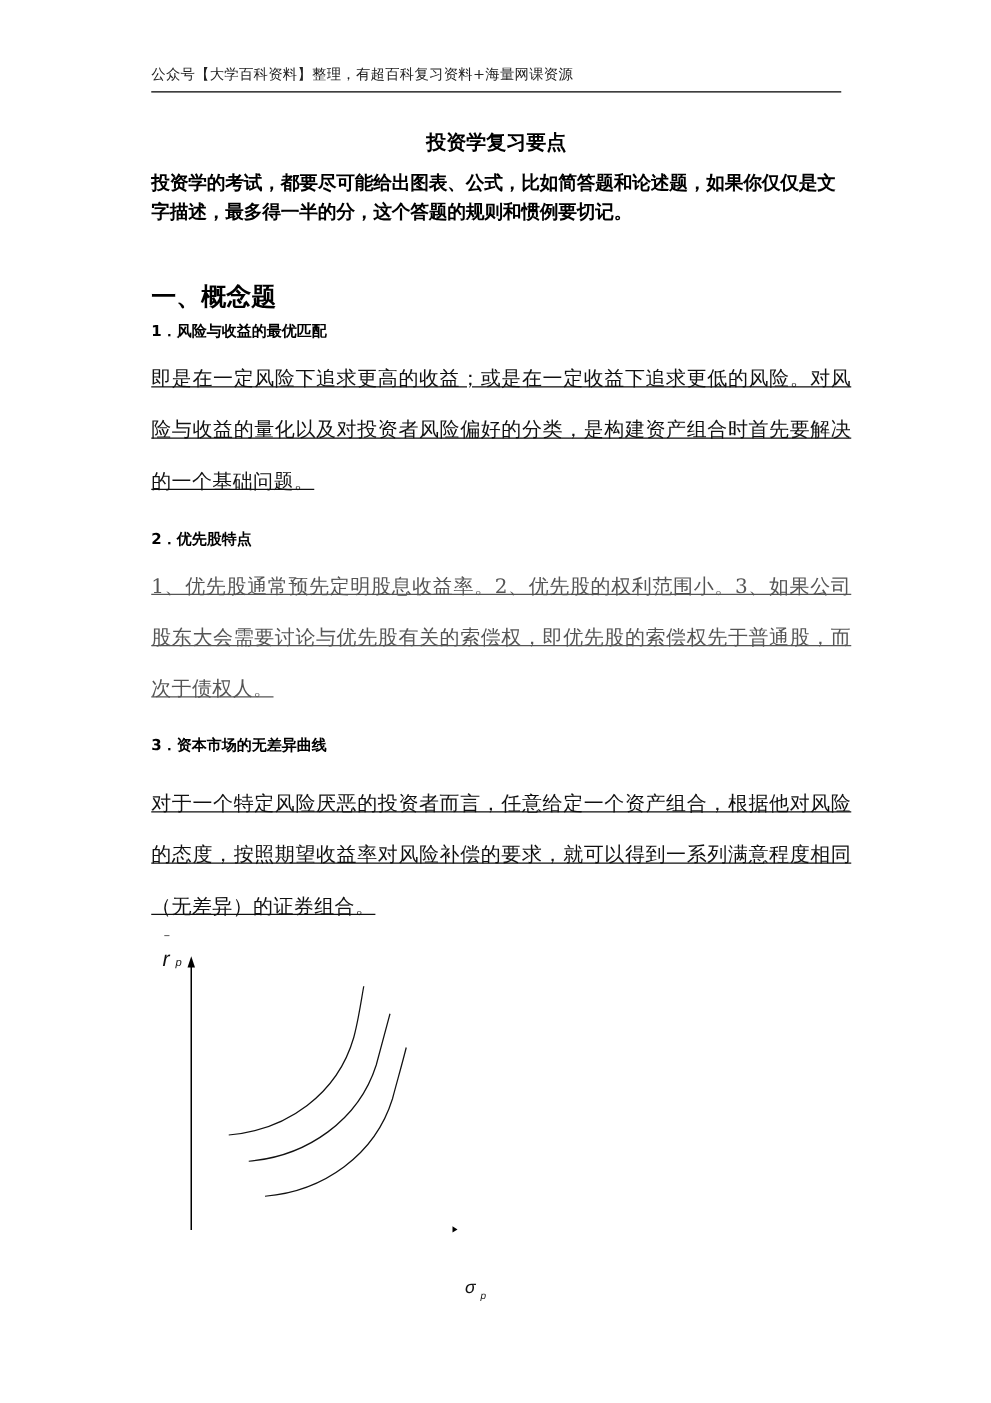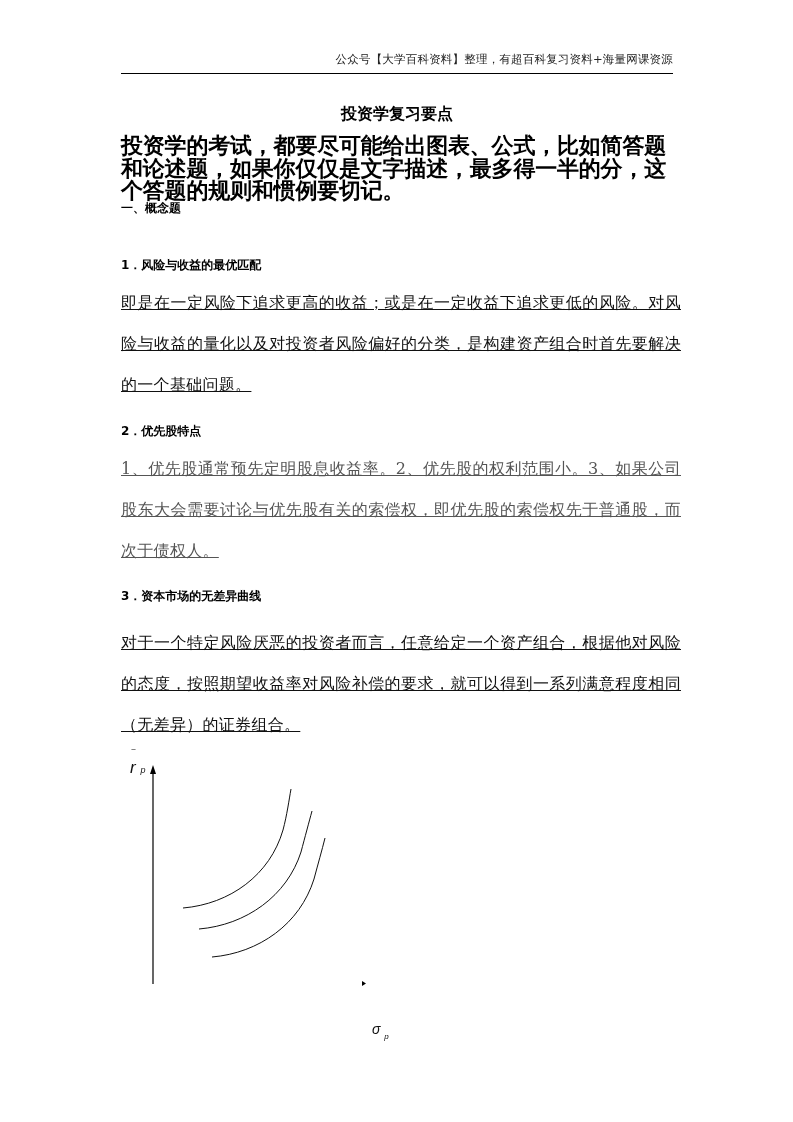--- a/index.html
+++ b/index.html
@@ -1,29 +1,29 @@
 <!DOCTYPE html>
 <html><head>
   <meta charset="utf-8">
   <style>
     html, body { margin: 0; padding: 0; background: #ffffff; }
     body { width: 793px; height: 1122px; position: relative; overflow: hidden;
            font-family: "DejaVu Serif", "Liberation Serif", serif; color: #000; }
     .page-header { position: absolute; left: 121px; top: 52px; width: 552px;
-                   text-align: right; font-size: 11.5px; color: #222; letter-spacing: 0.2px; }
+                   text-align: left; font-size: 11.5px; color: #222; letter-spacing: 0.2px; }
     .header-rule { position: absolute; left: 121px; top: 73px; width: 552px; height: 0;
                    border-top: 1.3px solid #000; }
     .doc-title { position: absolute; left: 121px; top: 104px; width: 552px; text-align: center;
                  font-family: "DejaVu Sans", "Liberation Sans", sans-serif; font-weight: bold;
                  font-size: 16px; }
     .intro { position: absolute; left: 121px; top: 135px; width: 560px;
              font-family: "DejaVu Sans", "Liberation Sans", sans-serif; font-weight: bold;
-             font-size: 22px; line-height: 22.5px; letter-spacing: -0.2px; }
-    .h1 { position: absolute; left: 121px; top: 200px;
-          font-family: Liberation Mono, monospace; font-weight: bold; font-size: 12px; }
+             font-size: 15px; line-height: 22.5px; letter-spacing: -0.2px; }
+    .h1 { position: absolute; left: 121px; top: 224px;
+          font-family: Liberation Mono, monospace; font-weight: bold; font-size: 20px; }
     .h2 { position: absolute; left: 121px;
           font-family: "DejaVu Sans", "Liberation Sans", sans-serif; font-weight: bold; font-size: 12px; }
     .para { position: absolute; left: 121px; width: 560px; font-size: 16px; line-height: 41px;
             letter-spacing: 0.3px; text-align: justify; color: #111; text-decoration: underline; }
     .para.light { color: #555; }
     .chart { position: absolute; left: 120px; top: 740px; width: 300px; height: 290px; }
     .chart svg { position: absolute; left: 0; top: 0; }
     .axis-label { position: absolute; font-family: Liberation Sans, sans-serif;
                   font-style: italic; color: #111; }
     .bar-over { position: absolute; font-size: 10px; color: #333; }

